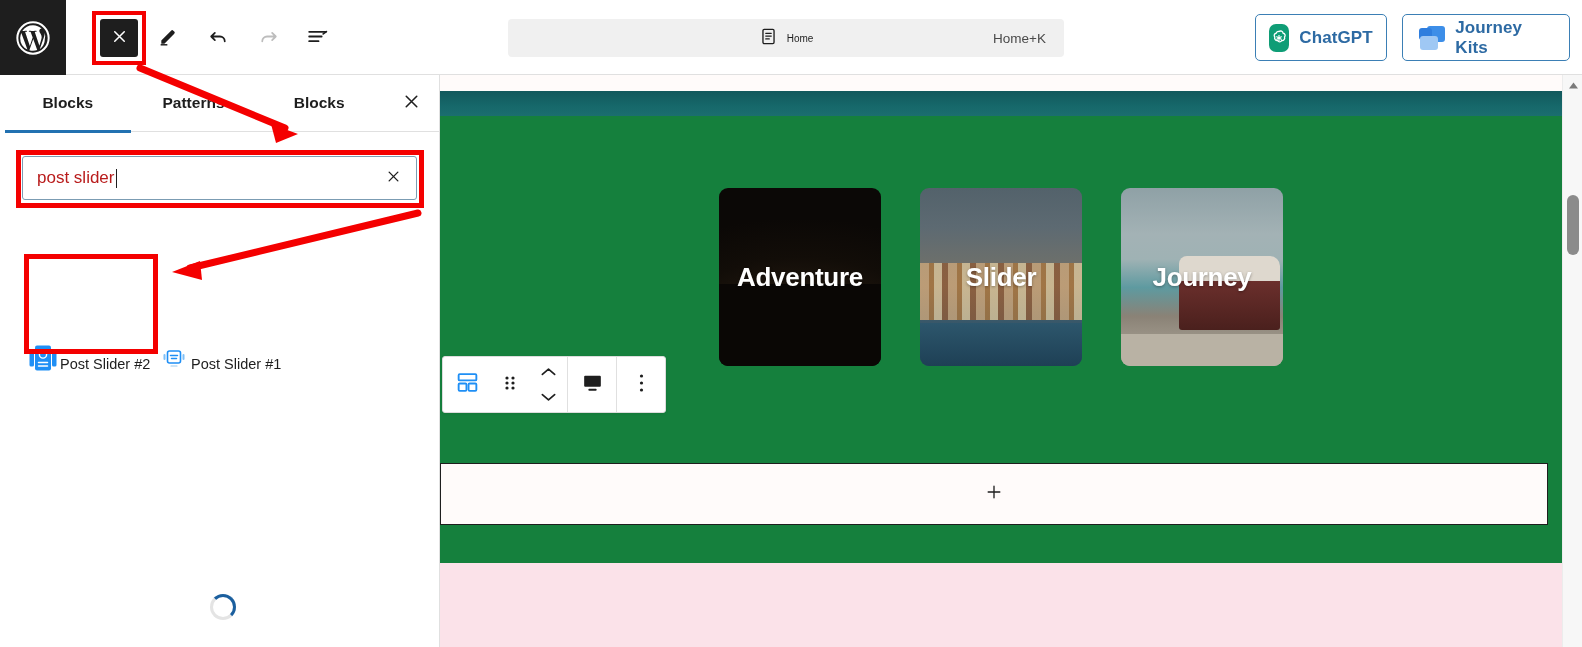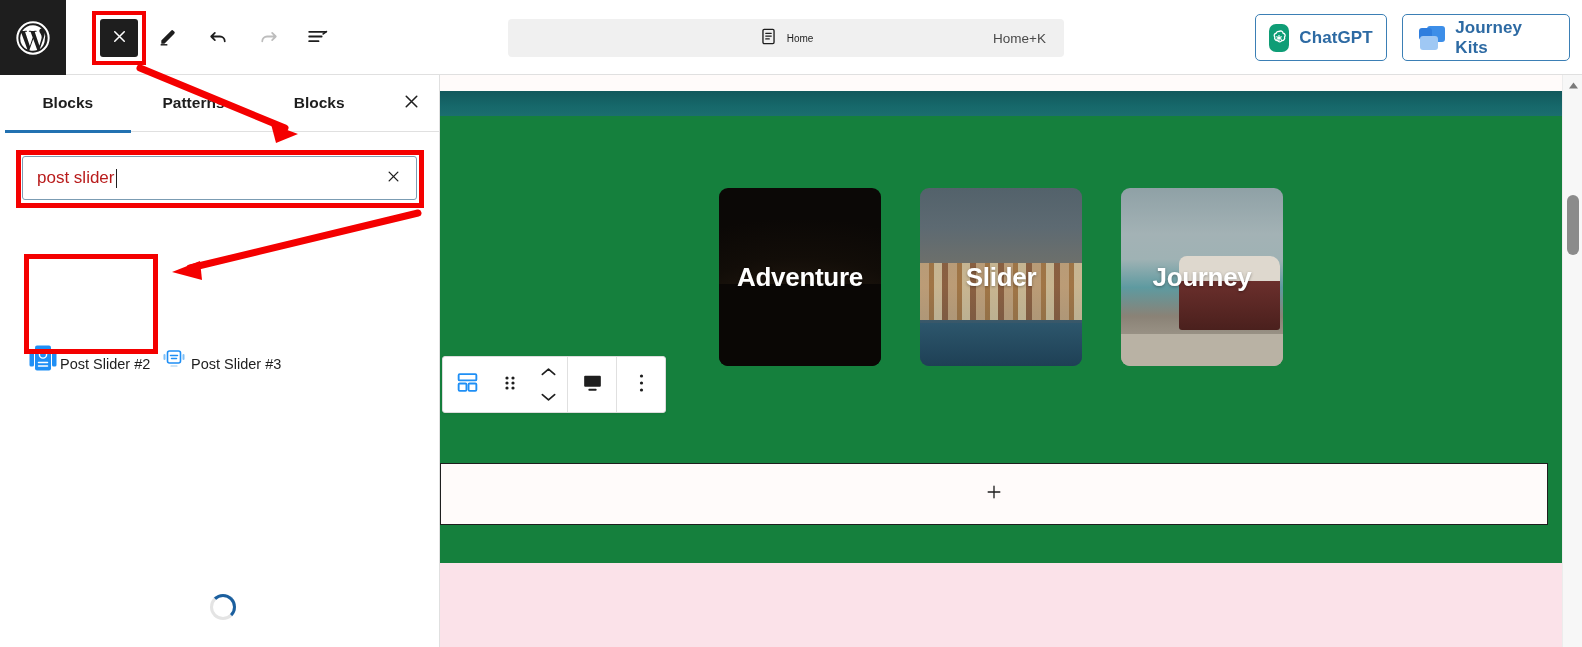--- a/index.html
+++ b/index.html
@@ -580,21 +580,21 @@
       <div class="block-item">
         <span class="block-ico">
           <svg width="34" height="34" viewBox="0 0 34 34">
             <rect x="10.5" y="10" width="13" height="12" rx="2" fill="none" stroke="#1f8ff5" stroke-width="1.6"></rect>
             <path stroke="#1f8ff5" stroke-width="1.5" stroke-linecap="round" d="M13.5 14.5h7M14.5 17.5h5"></path>
             <rect x="6.5" y="13" width="2" height="6" rx="1" fill="#7fc0f8"></rect>
             <rect x="25.5" y="13" width="2" height="6" rx="1" fill="#7fc0f8"></rect>
             <path stroke="#9cc9ee" stroke-width="1.2" stroke-linecap="round" d="M14 25h6"></path>
           </svg>
         </span>
-        <span class="block-lbl">Post Slider #3</span>
+        <span class="block-lbl">Post Slider #1</span>
       </div>
     </div>
 
     <div class="spinner"></div>
   </div>
 
   <div class="canvas">
     <div class="canvas-inner">
 
       <div class="hero-band"></div>

